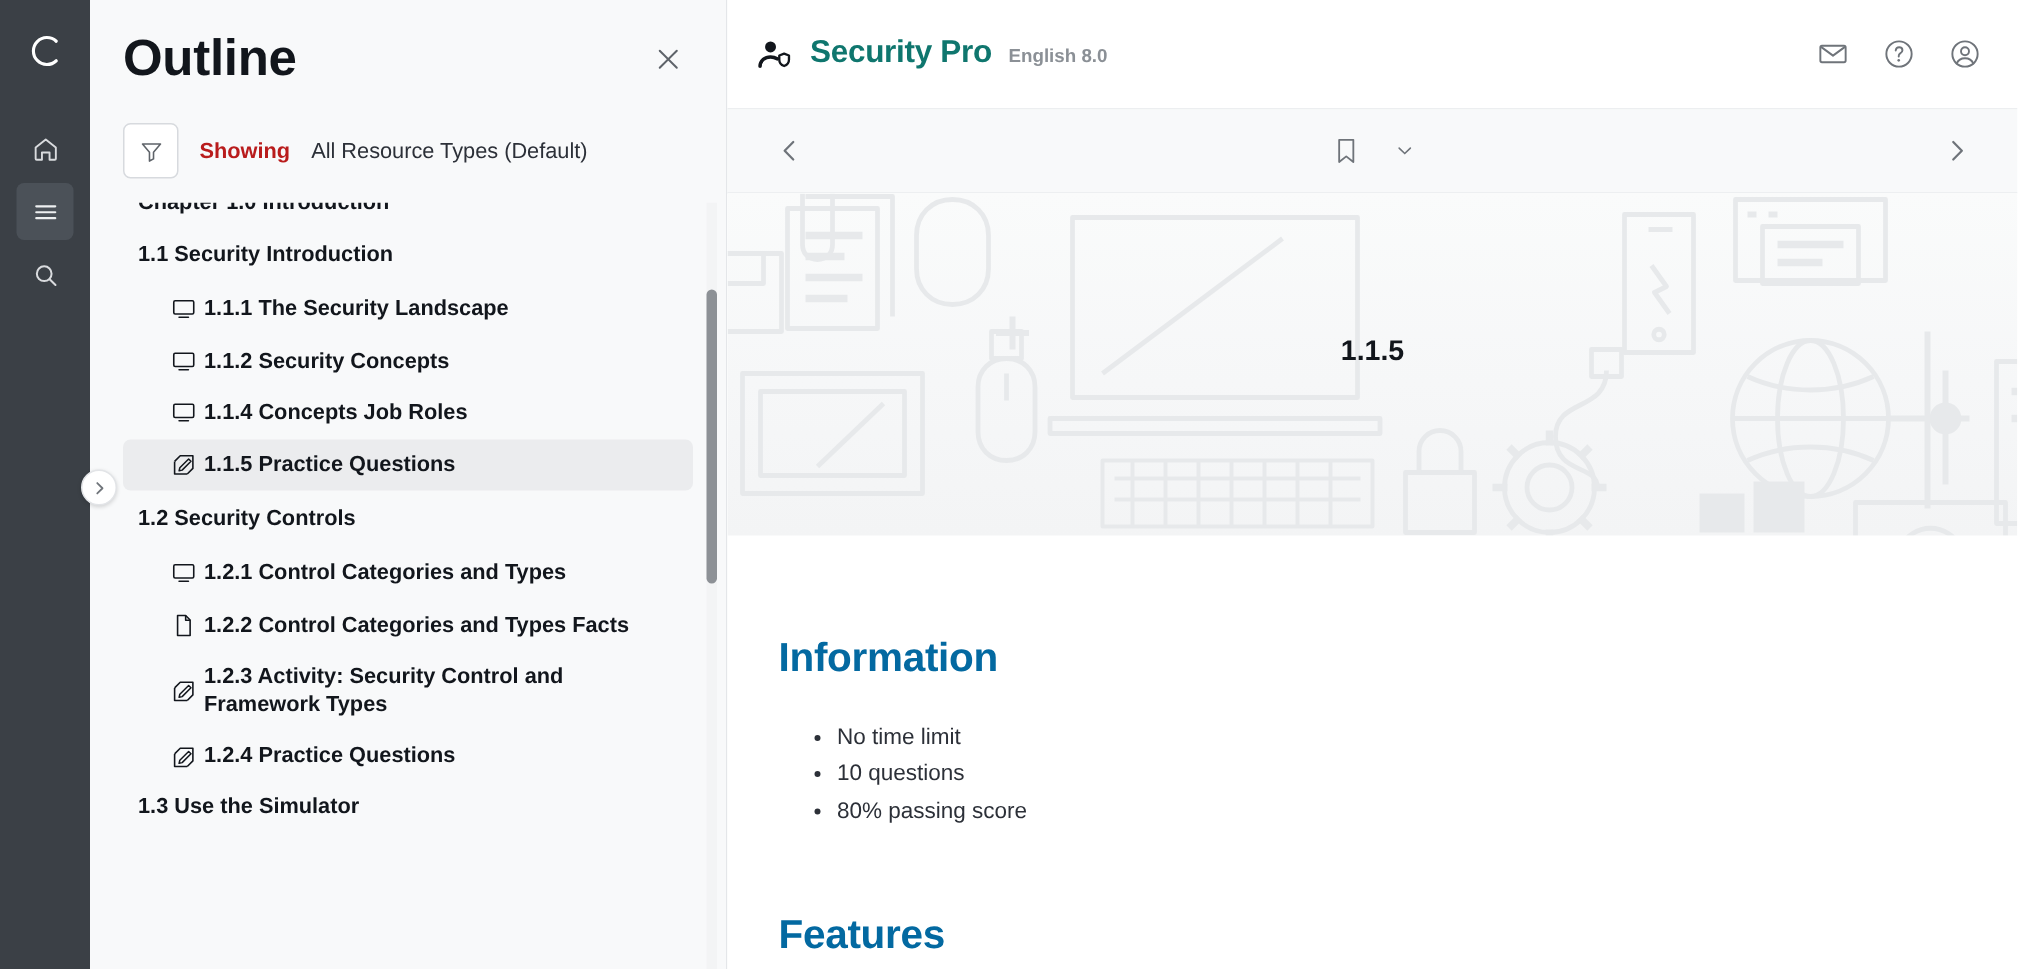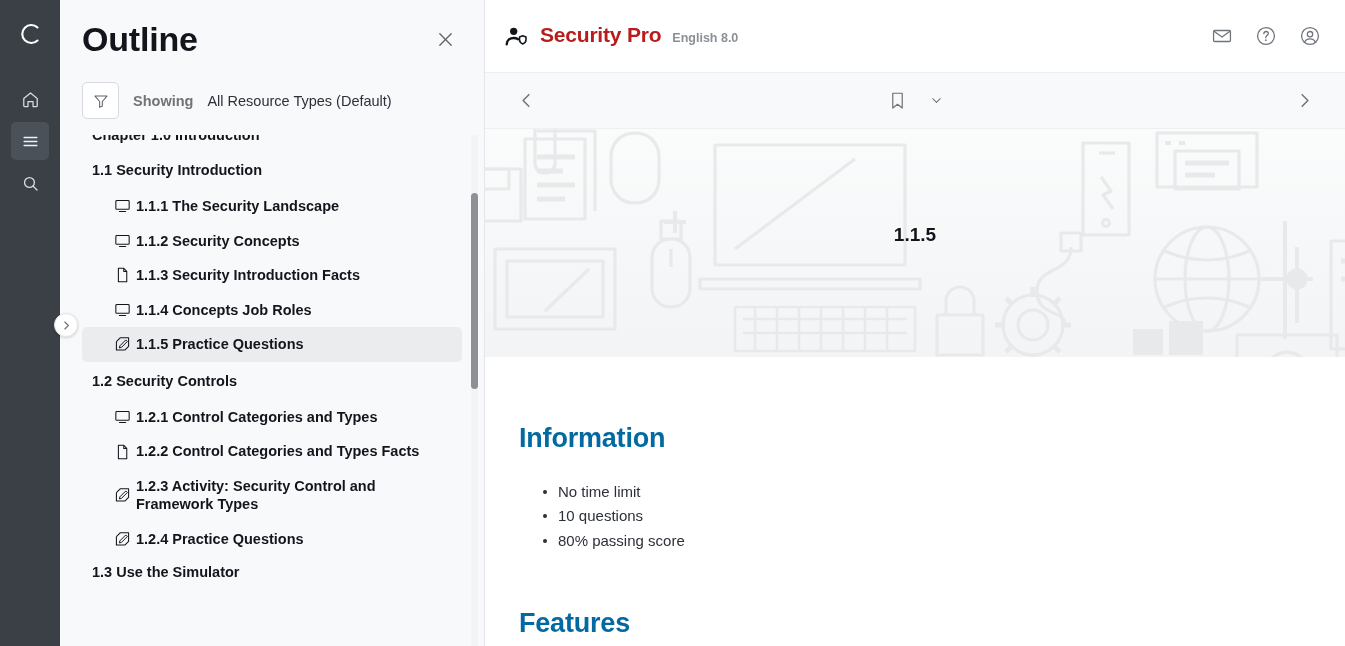--- a/index.html
+++ b/index.html
@@ -77,21 +77,21 @@
     background: #f8f9fa;
     position: relative; z-index: 4;
   }
   .filter-btn {
     width: 37px; height: 37px;
     border: 1px solid #d7dade; border-radius: 5px;
     background: #ffffff;
     display: flex; align-items: center; justify-content: center;
     cursor: pointer; flex: 0 0 37px;
   }
-  .showing-label { font-size: 14.5px; font-weight: bold; color: #737373; }
+  .showing-label { font-size: 14.5px; font-weight: bold; color: #b91c1c; }
   .showing-value { font-size: 14.5px; color: #2c3038; }
 
   
   .tree-wrap {
     flex: 1 1 auto; position: relative;
     overflow: hidden;
     padding: 0 22px 0 22px;
   }
   .tree { padding-top: 0; }
   .tree-chapter {
@@ -146,21 +146,21 @@
     padding: 0 22px 0 18px;
     background: #ffffff;
     border-bottom: 1px solid #eceef0;
   }
   .brand { display: flex; align-items: baseline; gap: 11px; }
   .brand-icon {
     width: 26px; height: 26px; align-self: center;
     display: flex; align-items: center; justify-content: center;
   }
   .brand-name {
-    font-size: 21px; font-weight: bold; color: #b91c1c; letter-spacing: -0.2px;
+    font-size: 21px; font-weight: bold; color: #0f766e; letter-spacing: -0.2px;
   }
   .brand-sub { font-size: 12.5px; font-weight: bold; color: #8b9096; }
   .head-spacer { flex: 1 1 auto; }
   .head-icons { display: flex; align-items: center; gap: 18px; }
   .head-icon {
     width: 26px; height: 26px; display: flex;
     align-items: center; justify-content: center; cursor: pointer;
   }
 
   .nav-bar {
@@ -306,29 +306,20 @@
             <span class="ti-label">1.1.1 The Security Landscape</span>
           </div>
           <div class="tree-item">
             <span class="ti-icon">
               <svg width="17" height="17" viewBox="0 0 24 24" fill="none">
                 <rect x="2.6" y="4.3" width="18.8" height="12.4" rx="1.3" stroke="#12161c" stroke-width="1.5"></rect>
                 <line x1="7.6" y1="19.7" x2="16.4" y2="19.7" stroke="#12161c" stroke-width="1.5" stroke-linecap="round"></line>
               </svg>
             </span>
             <span class="ti-label">1.1.2 Security Concepts</span>
-          </div>
-          <div class="tree-item">
-            <span class="ti-icon">
-              <svg width="17" height="17" viewBox="0 0 24 24" fill="none">
-                <path d="M6.2 2.6h7.6l4.2 4.2v14.6H6.2z" stroke="#12161c" stroke-width="1.5" stroke-linejoin="round"></path>
-                <path d="M13.8 2.6v4.4h4.2" stroke="#12161c" stroke-width="1.5" stroke-linejoin="round"></path>
-              </svg>
-            </span>
-            <span class="ti-label">1.1.3 Security Introduction Facts</span>
           </div>
           <div class="tree-item">
             <span class="ti-icon">
               <svg width="17" height="17" viewBox="0 0 24 24" fill="none">
                 <rect x="2.6" y="4.3" width="18.8" height="12.4" rx="1.3" stroke="#12161c" stroke-width="1.5"></rect>
                 <line x1="7.6" y1="19.7" x2="16.4" y2="19.7" stroke="#12161c" stroke-width="1.5" stroke-linecap="round"></line>
               </svg>
             </span>
             <span class="ti-label">1.1.4 Concepts Job Roles</span>
           </div>

